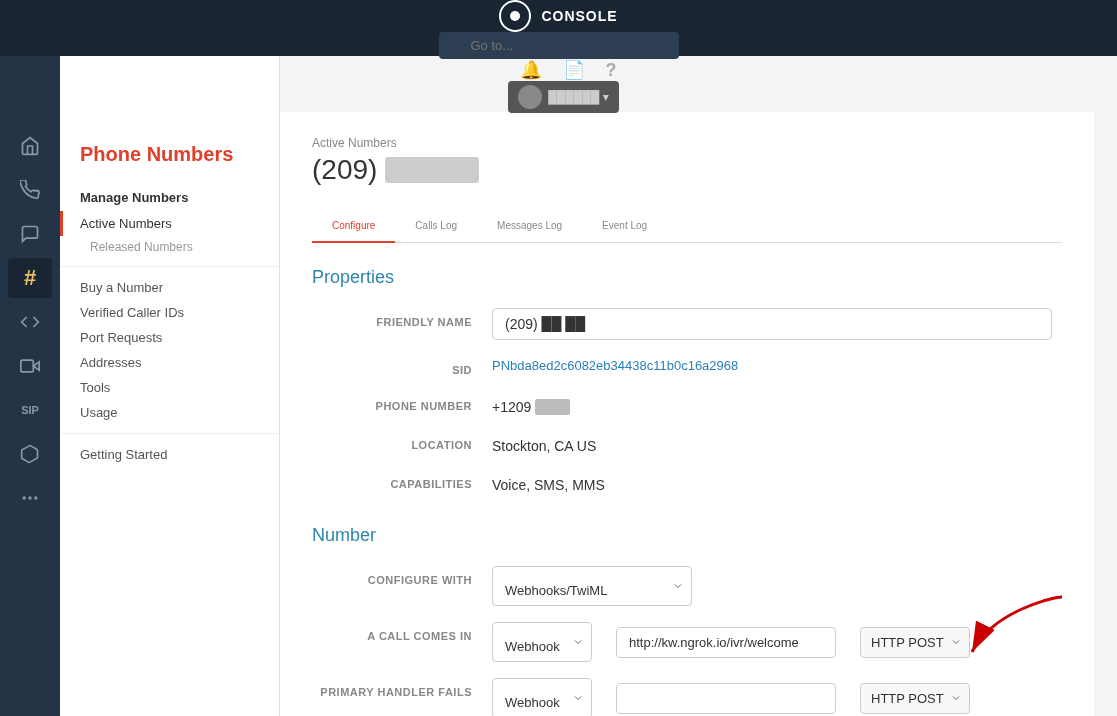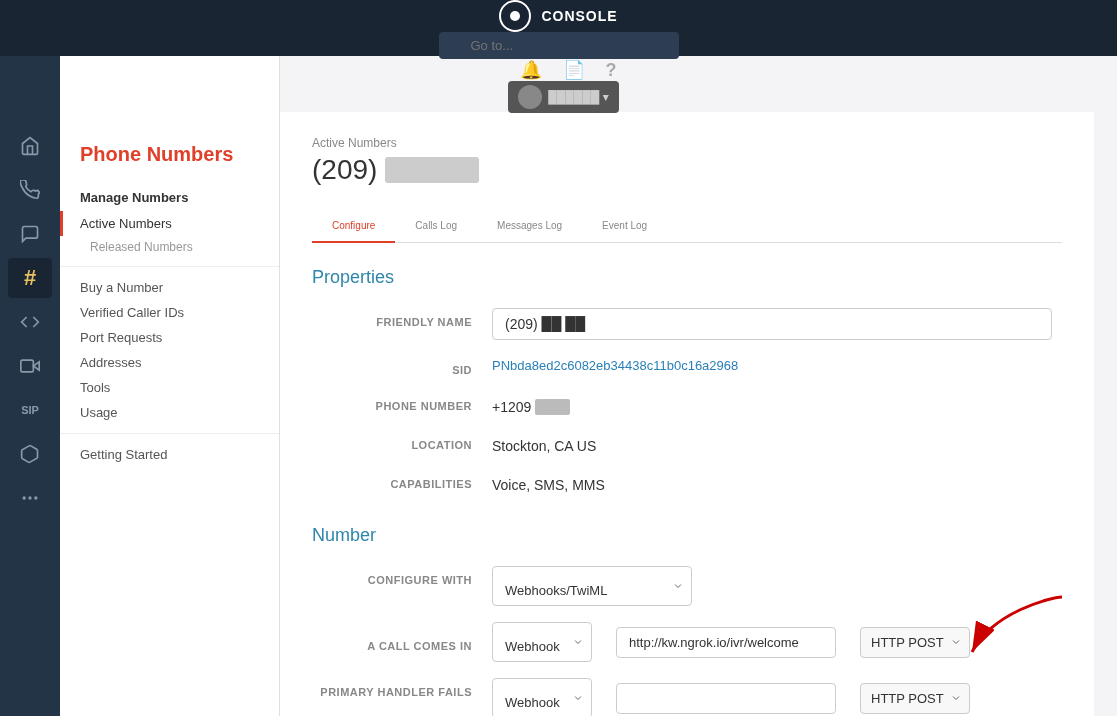--- a/index.html
+++ b/index.html
@@ -91,21 +91,21 @@
     .dropdown-select {
       border: 1px solid #ccc; border-radius: 4px; padding: 16px 30px 7px 12px; font-size: 13px;
       color: #333; background: white; appearance: none; cursor: pointer; position: relative;
     }
     .dropdown-wrapper { position: relative; display: inline-block; }
     .dropdown-wrapper svg { position: absolute; right: 8px; top: 50%; transform: translateY(-50%); pointer-events: none; }
     .url-input { border: 1px solid #ccc; border-radius: 4px; padding: 7px 12px; font-size: 13px; color: #333; width: 220px; }
     .method-dropdown { border: 1px solid #ccc; border-radius: 4px; padding: 7px 24px 7px 10px; font-size: 13px; background: #f8f8f8; }
 
     
-    .arrow-container { position: relative; align-items: center; }
+    .arrow-container { position: relative; }
   </style>
 </head>
 <body>
 
 <div class="topbar">
   <div class="topbar-logo">
     <div class="logo-circle">
       <div class="logo-inner"></div>
     </div>
     <span>CONSOLE</span>

